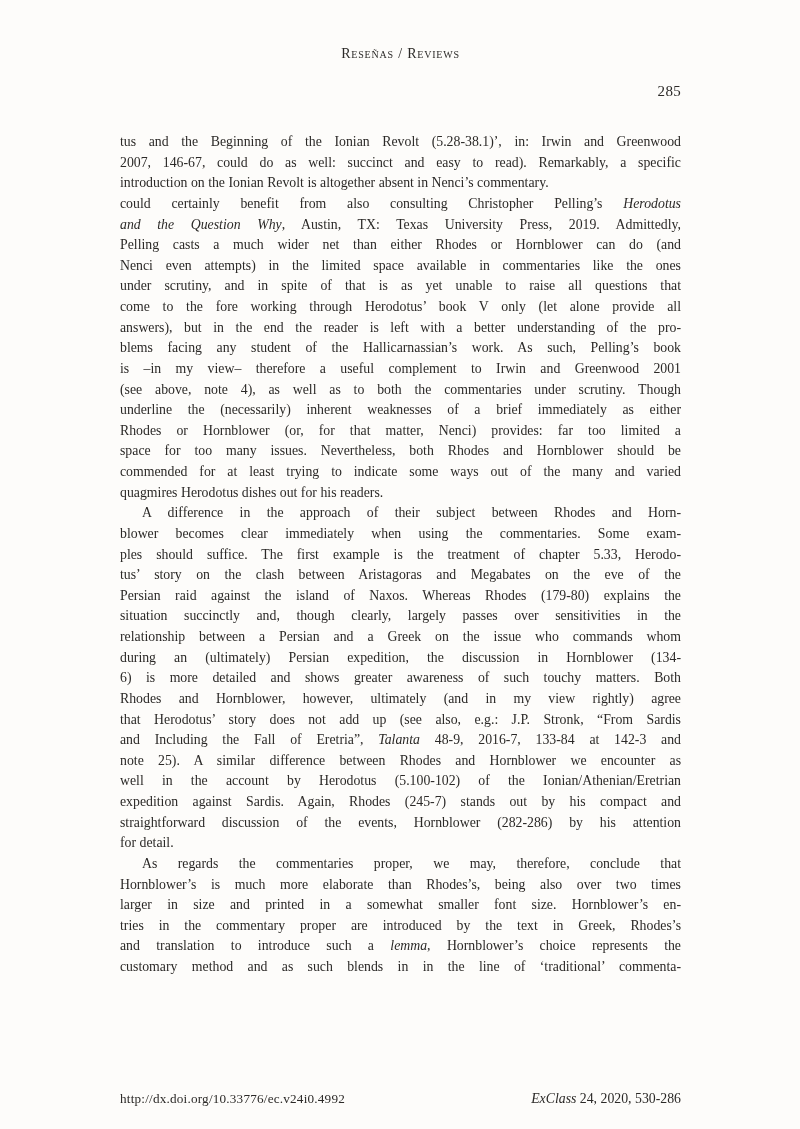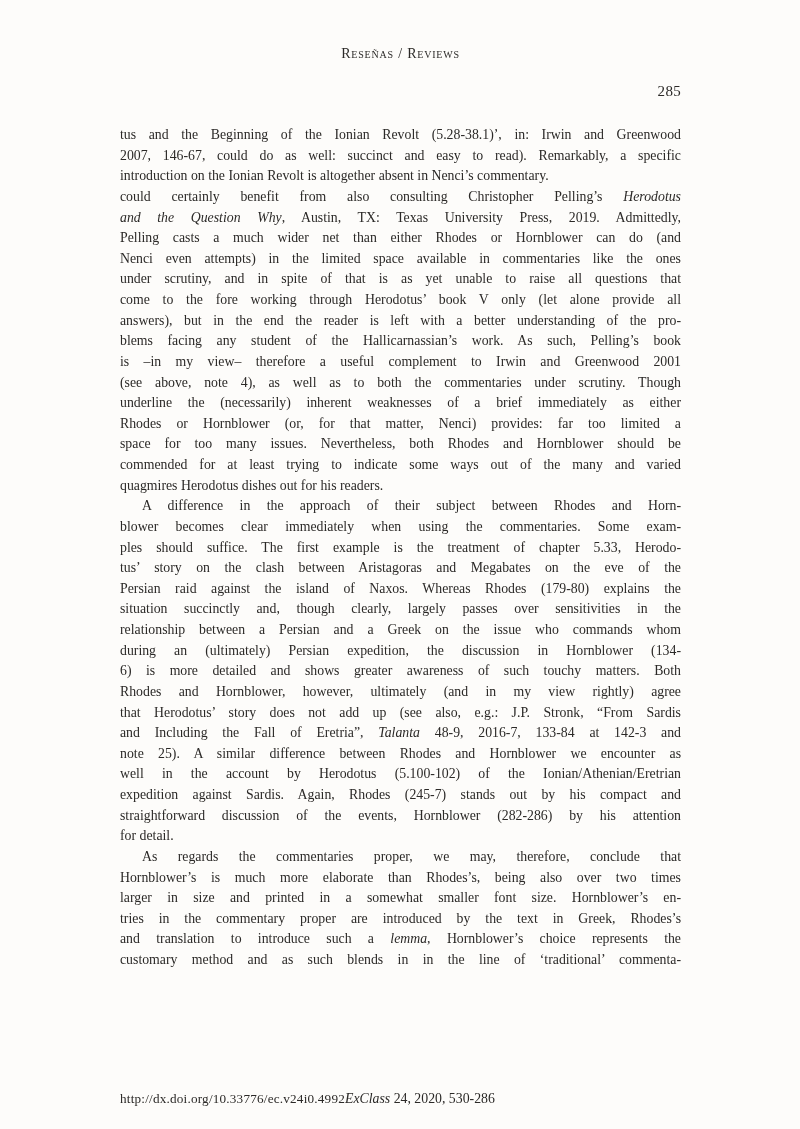--- a/index.html
+++ b/index.html
@@ -29,40 +29,41 @@
   }
   .page-number {
     position: absolute;
     right: 0;
     top: 0;
     font-size: 15px;
     letter-spacing: 0.3px;
     margin-top: 39px;
   }
   .body-text {
-    top: 125px;
+    top: 132px;
   }
   .line {
     font-size: 13.8px;
     line-height: 20.62px;
     text-align: justify;
     text-align-last: justify;
     white-space: nowrap;
   }
   .line.last {
     text-align-last: auto;
     white-space: normal;
   }
   .line.indent {
     text-indent: 22px;
   }
   .it { font-style: italic; }
   .page-footer {
     top: 1091px;
     display: flex;
+    justify-content: space-between;
     align-items: baseline;
   }
   .doi {
     font-size: 13.2px;
     letter-spacing: 0.2px;
   }
   .journal {
     font-size: 13.8px;
   }
 </style>

